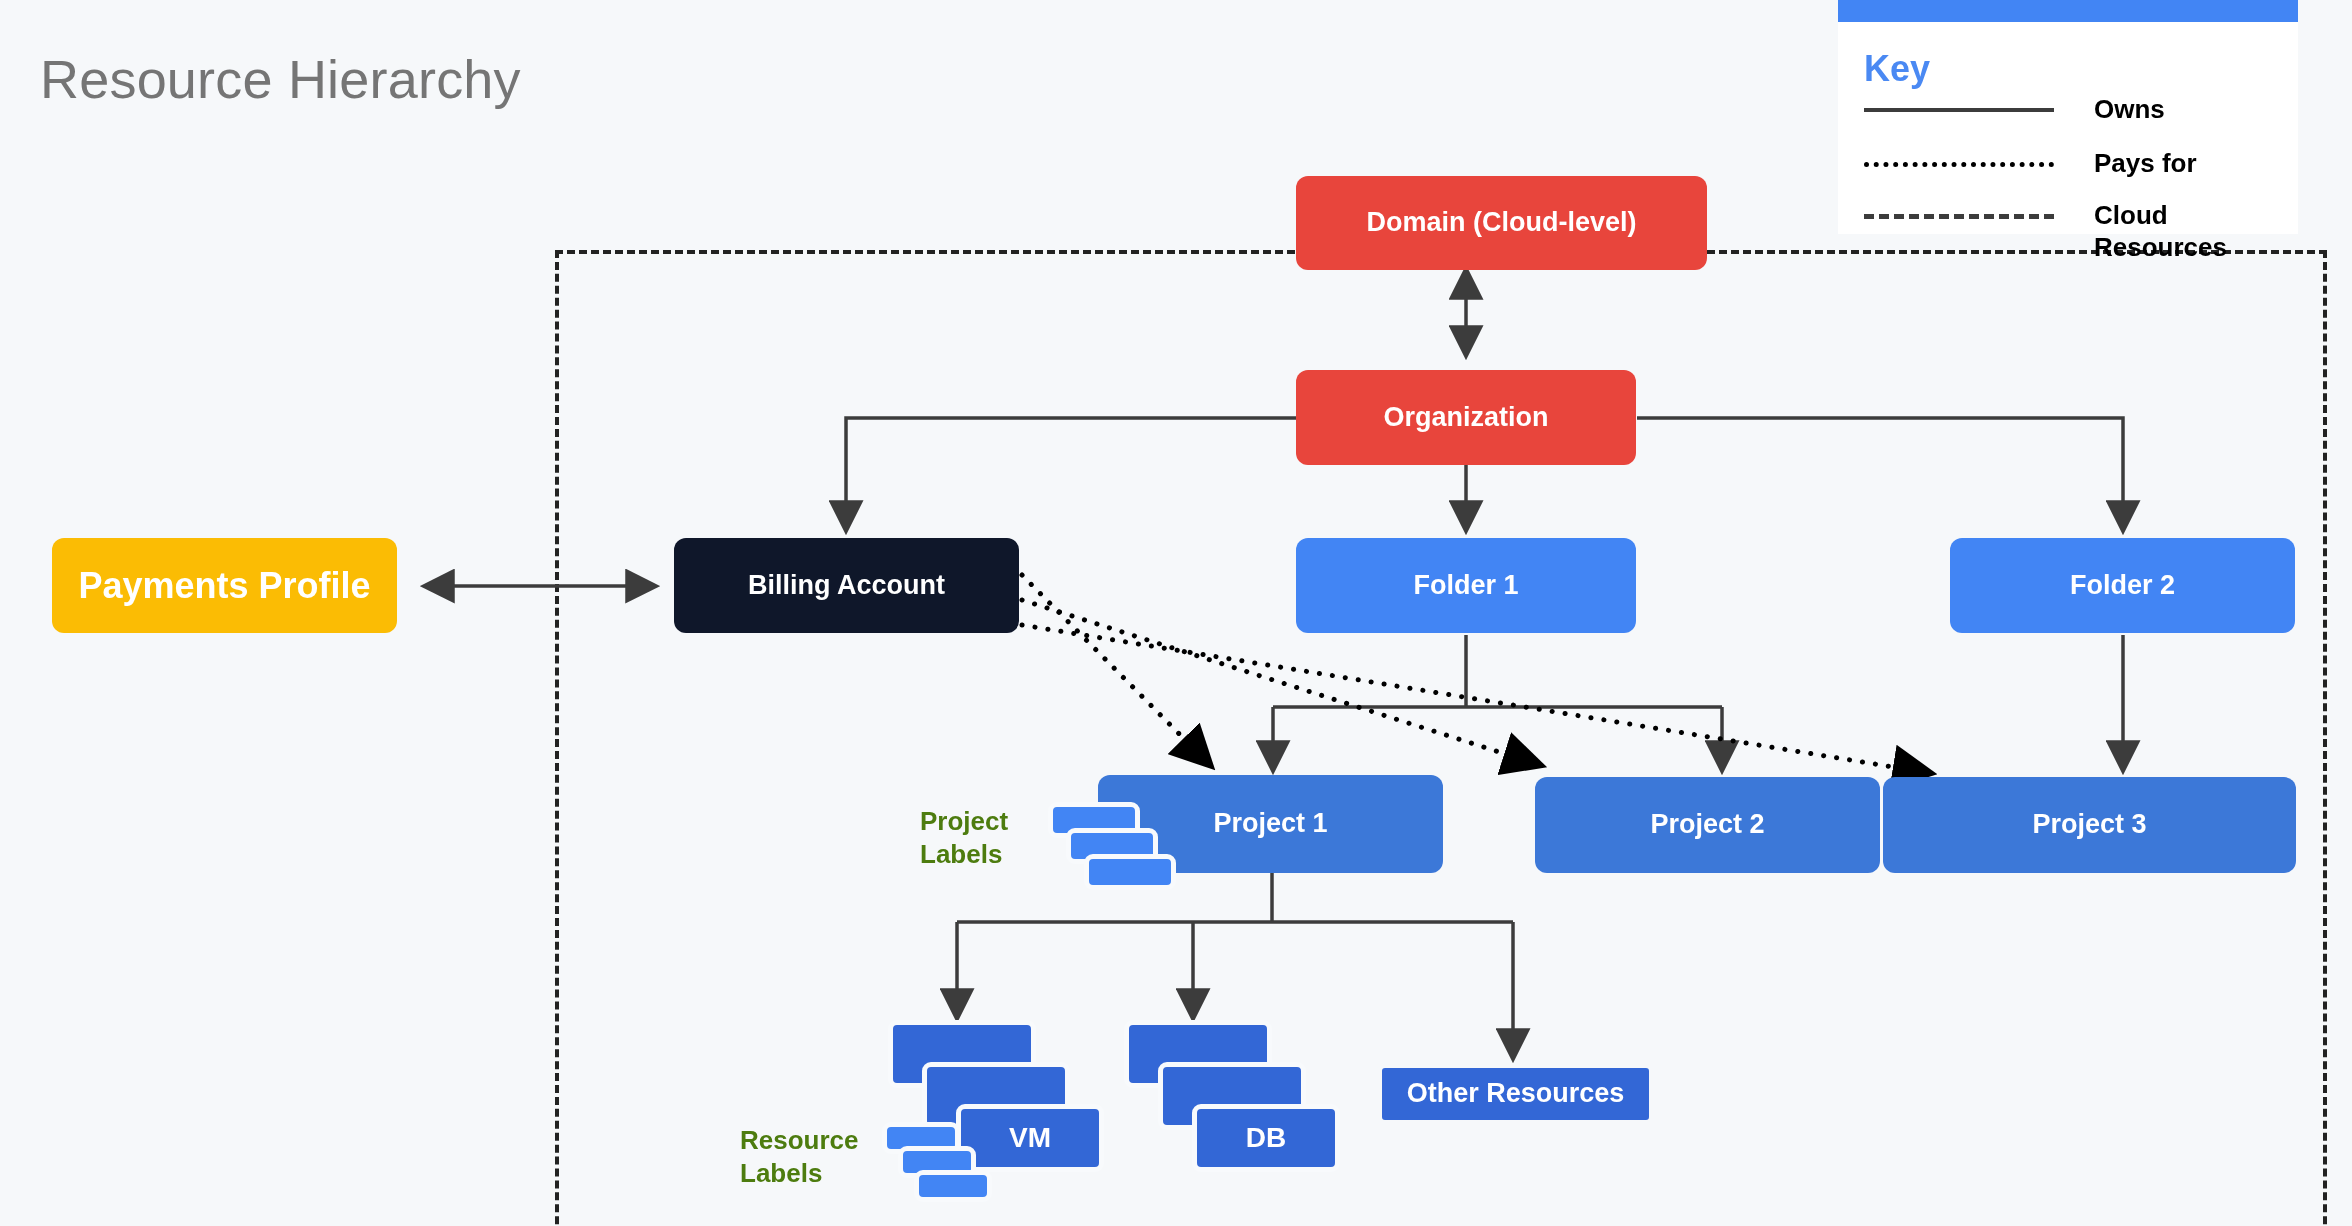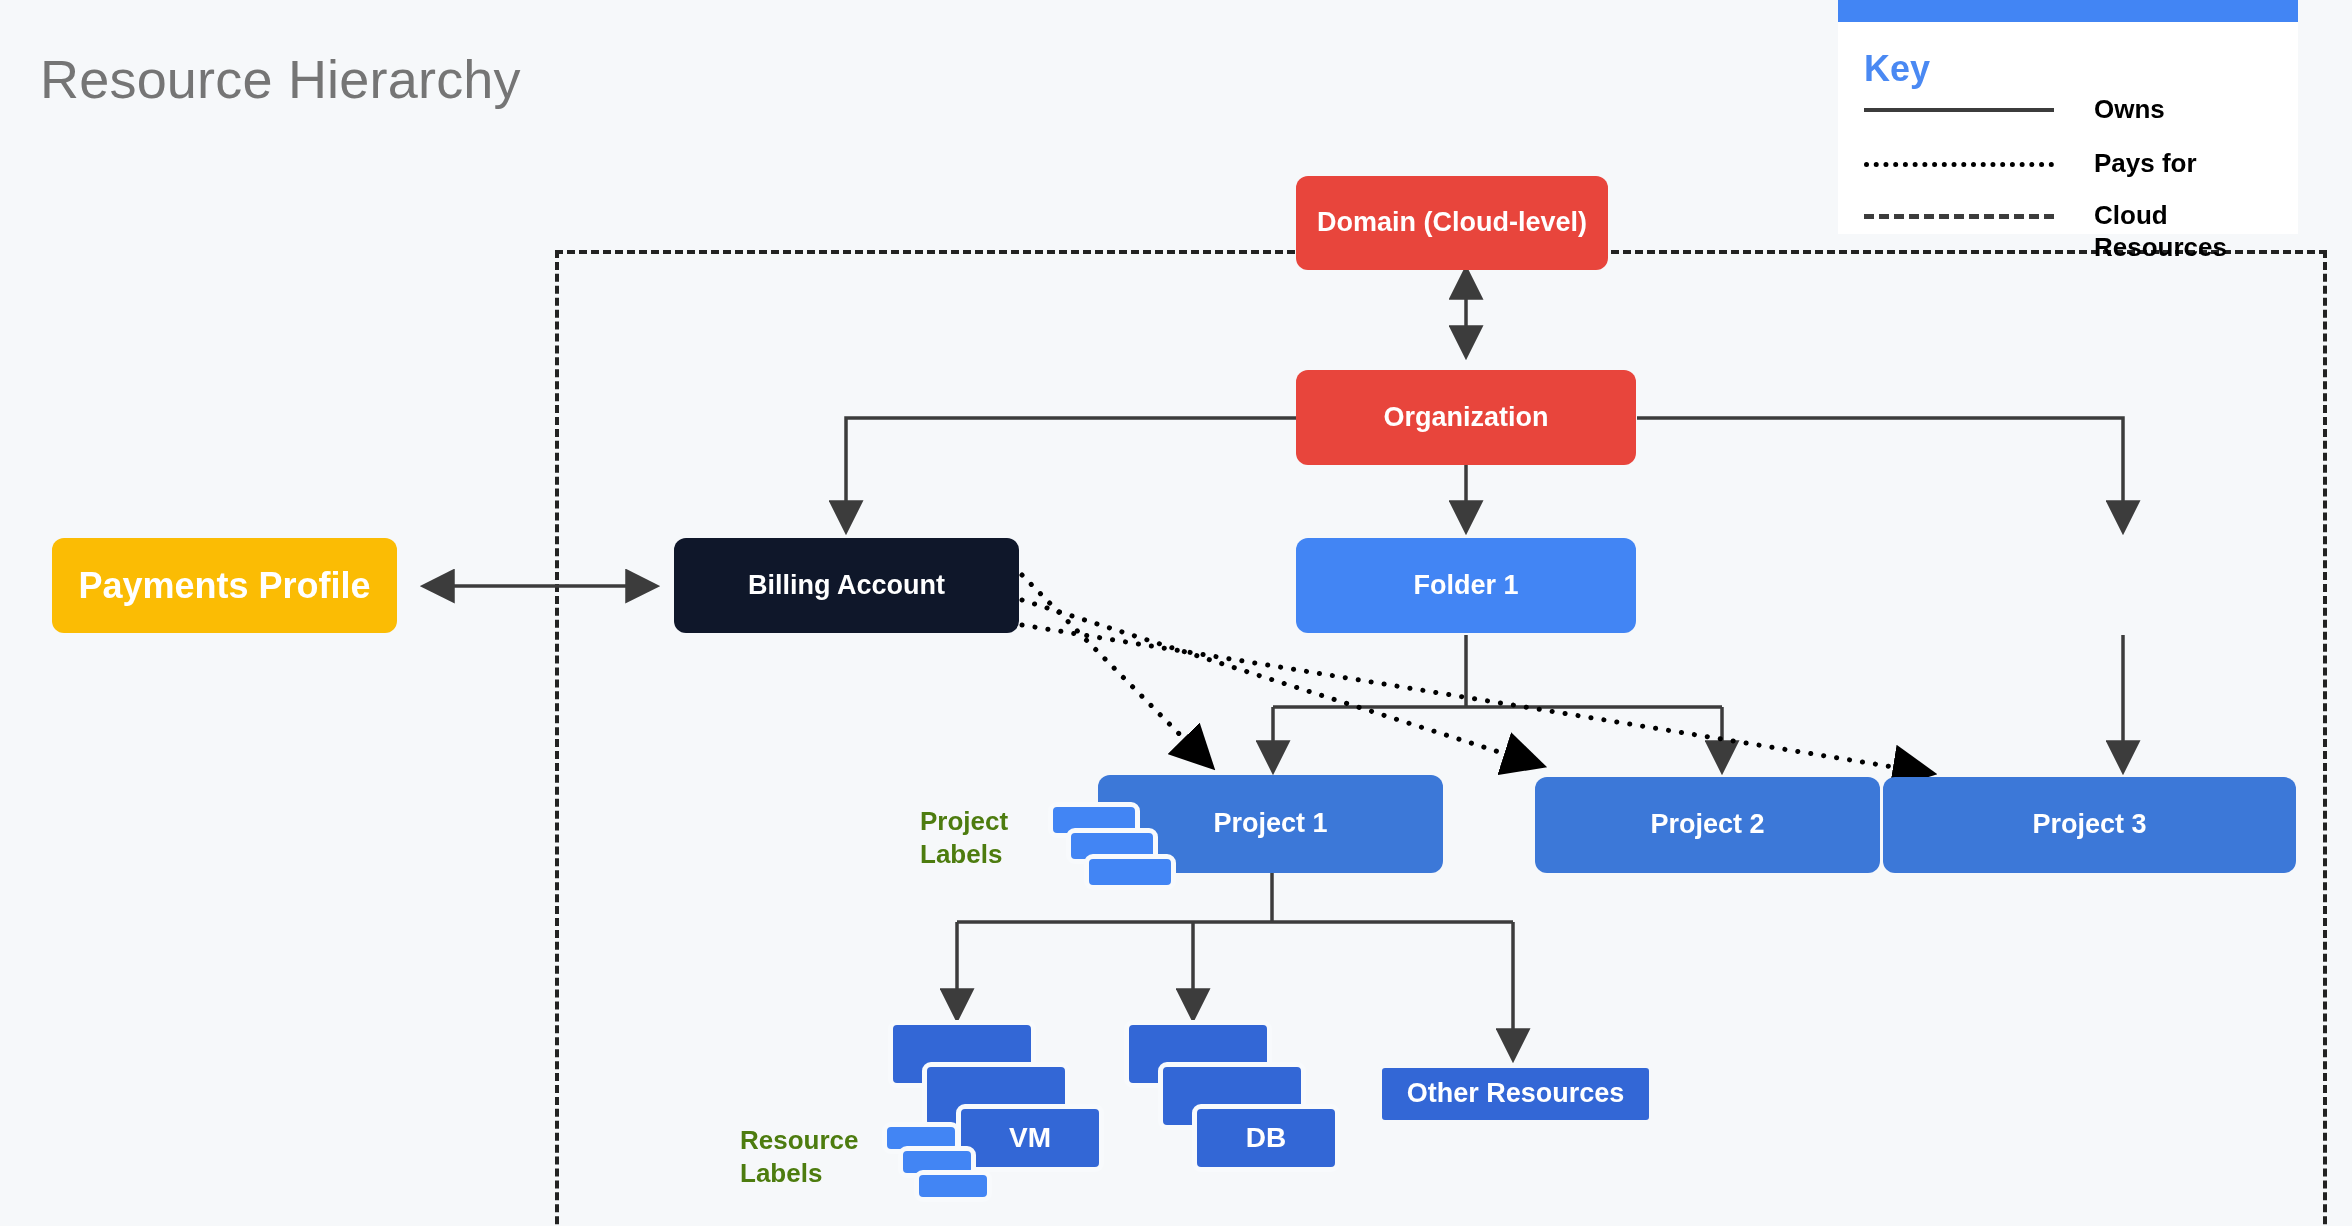--- a/index.html
+++ b/index.html
@@ -94,30 +94,31 @@
       <path d="M1513,922 L1513,1058" marker-end="url(#ah)"></path>
     </g>
 
     <g stroke="#000" stroke-width="5" fill="none" stroke-dasharray="0.1 13" stroke-linecap="round">
       <line x1="1022" y1="575" x2="1210" y2="765" marker-end="url(#ahd)"></line>
       <line x1="1022" y1="600" x2="1540" y2="765" marker-end="url(#ahd)"></line>
       <line x1="1022" y1="625" x2="1930" y2="773" marker-end="url(#ahd)"></line>
     </g>
   </svg>
 
-  <div class="node n-red" style="left:1296px;top:176px;width:312px;height:94px;">Domain (Cloud-level)</div>
+  <div class="node n-red" style="left:1296px;top:176px;width:411px;height:94px;">Domain (Cloud-level)</div>
 
   <div class="node n-red" style="left:1296px;top:370px;width:340px;height:95px;">Organization</div>
 
   <div class="node n-yellow" style="left:52px;top:538px;width:345px;height:95px;">Payments Profile</div>
 
   <div class="node n-green" style="left:674px;top:538px;width:345px;height:95px;">Billing Account</div>
 
   <div class="node n-lblue" style="left:1296px;top:538px;width:340px;height:95px;">Folder 1</div>
 
+  <div class="node n-lblue" style="left:1950px;top:538px;width:345px;height:95px;">Folder 2</div>
 
   <div class="node n-mblue" style="left:1098px;top:775px;width:345px;height:98px;">Project 1</div>
 
   <div class="node n-mblue" style="left:1535px;top:777px;width:345px;height:96px;">Project 2</div>
 
   <div class="node n-mblue" style="left:1883px;top:777px;width:413px;height:96px;">Project 3</div>
 
   <div class="node n-dblue" style="left:1377px;top:1063px;width:277px;height:62px;">Other Resources</div>
 
   <div class="lbl-blue" style="left:920px;top:805px;">

